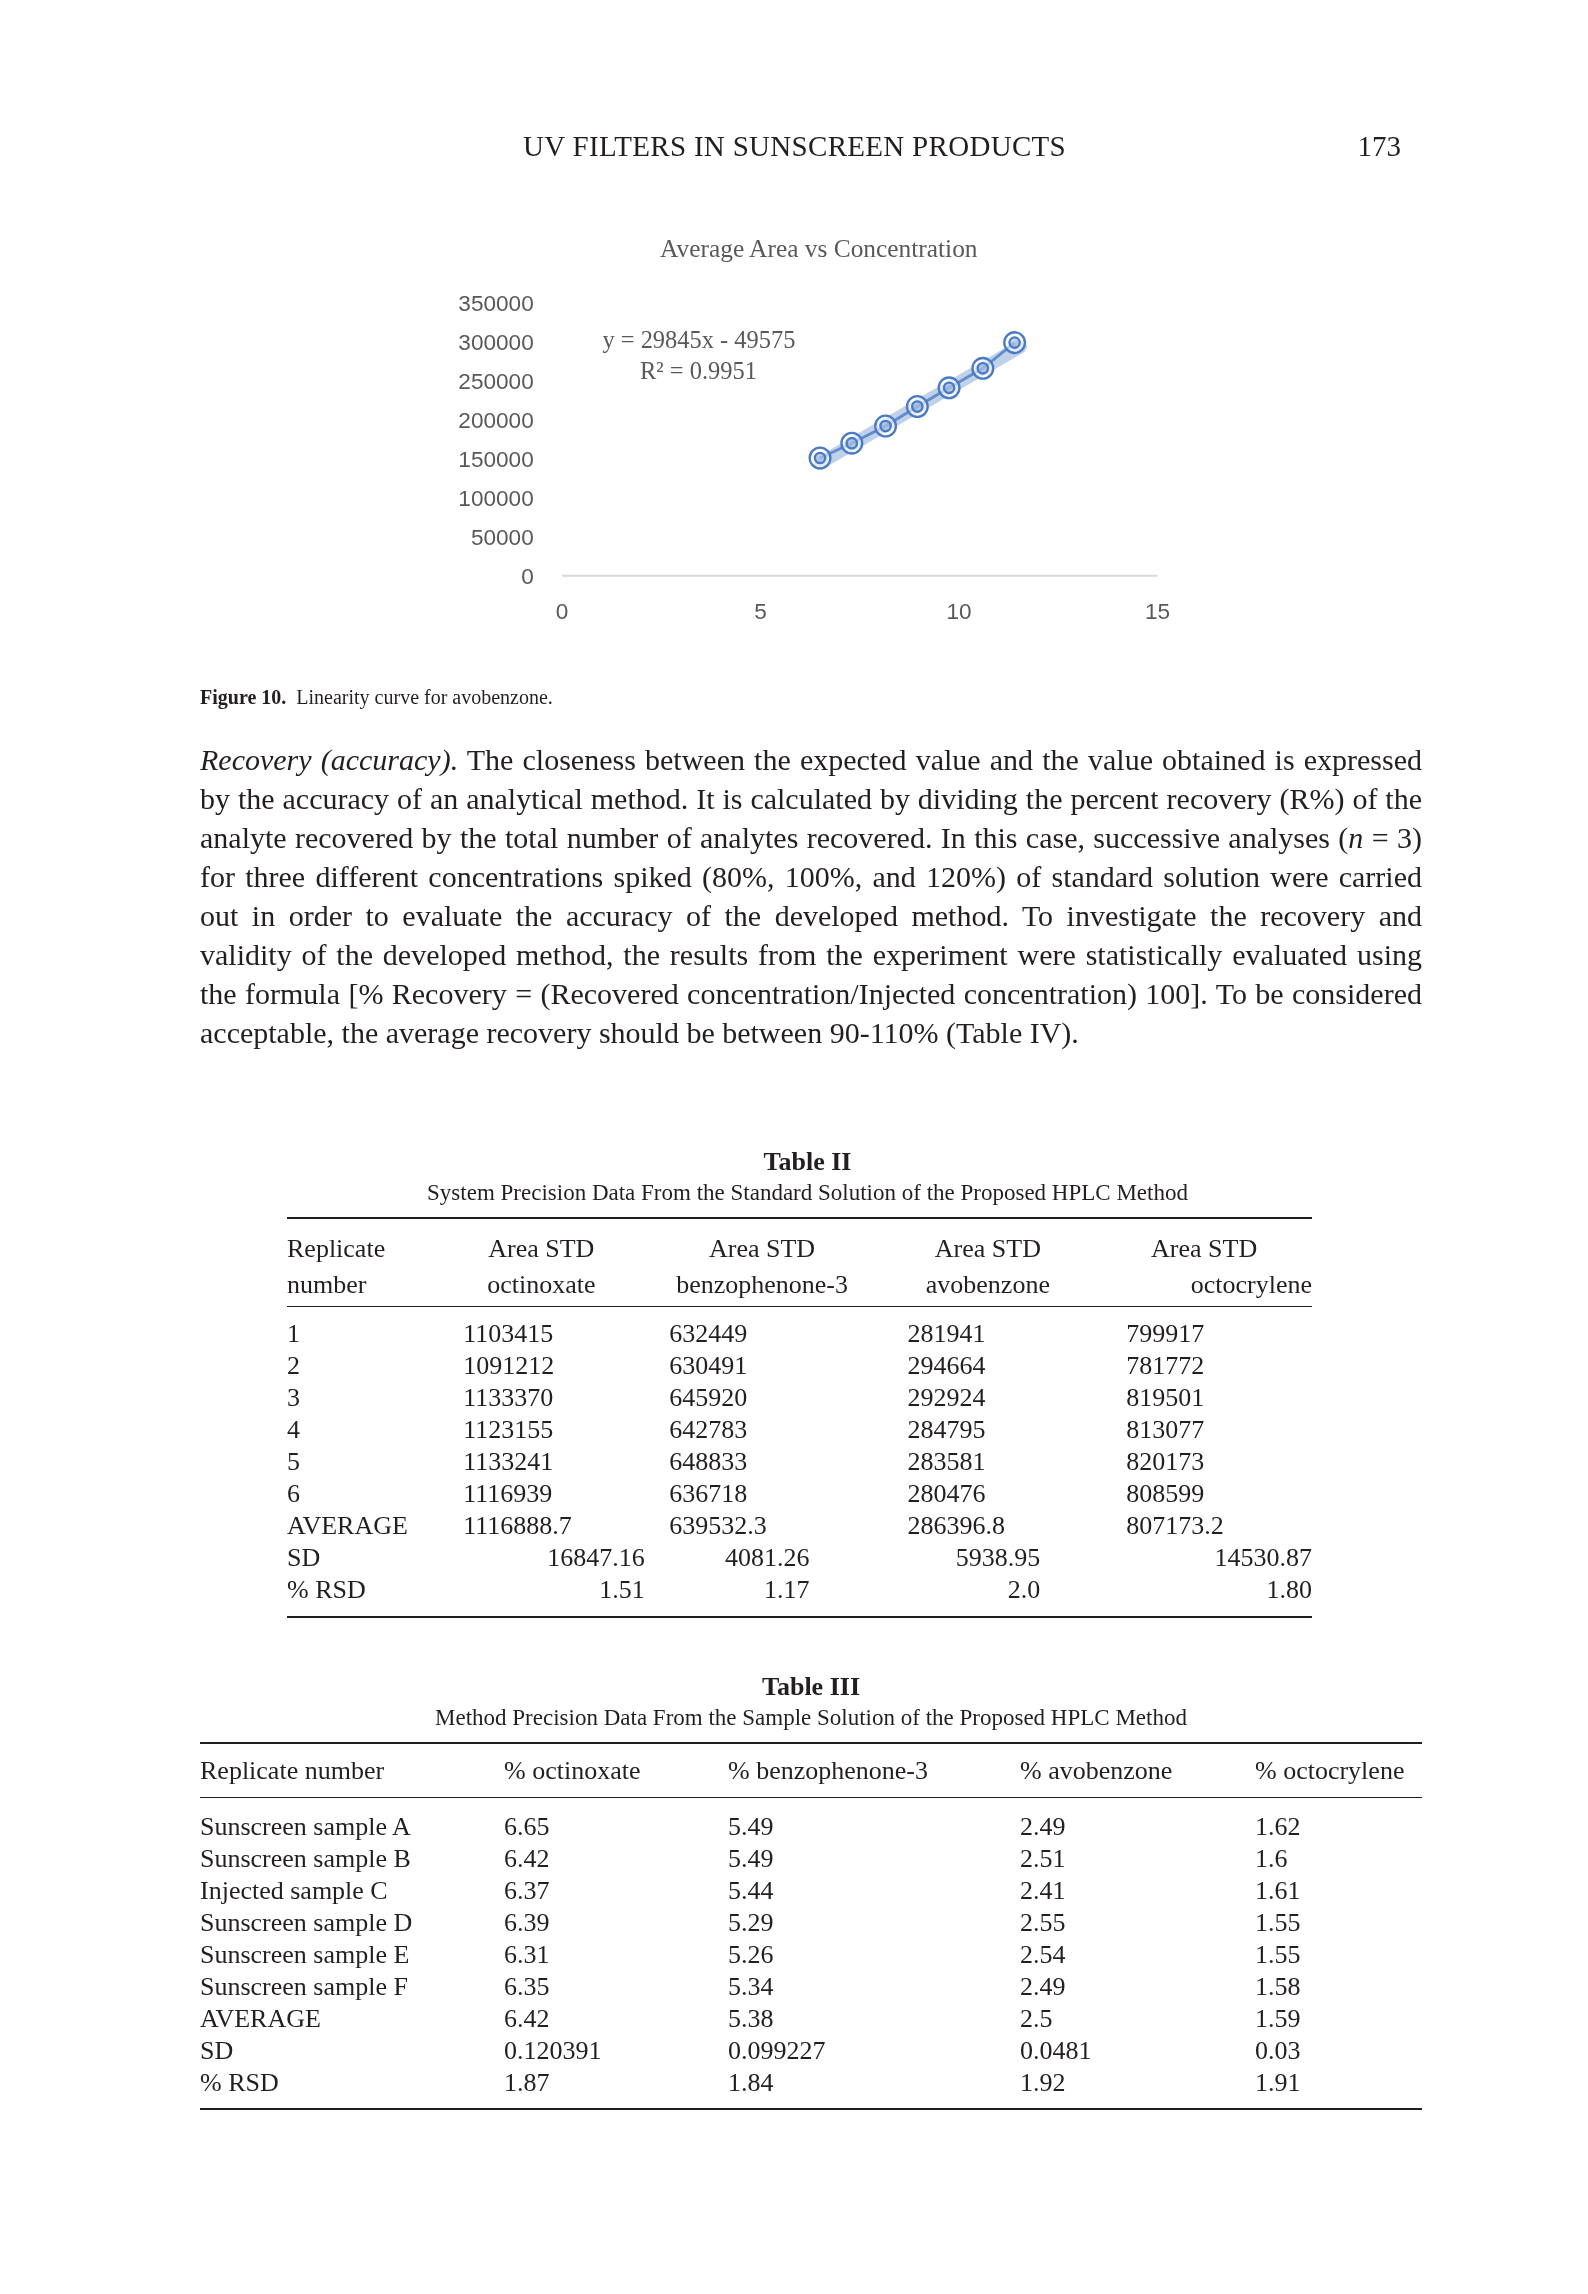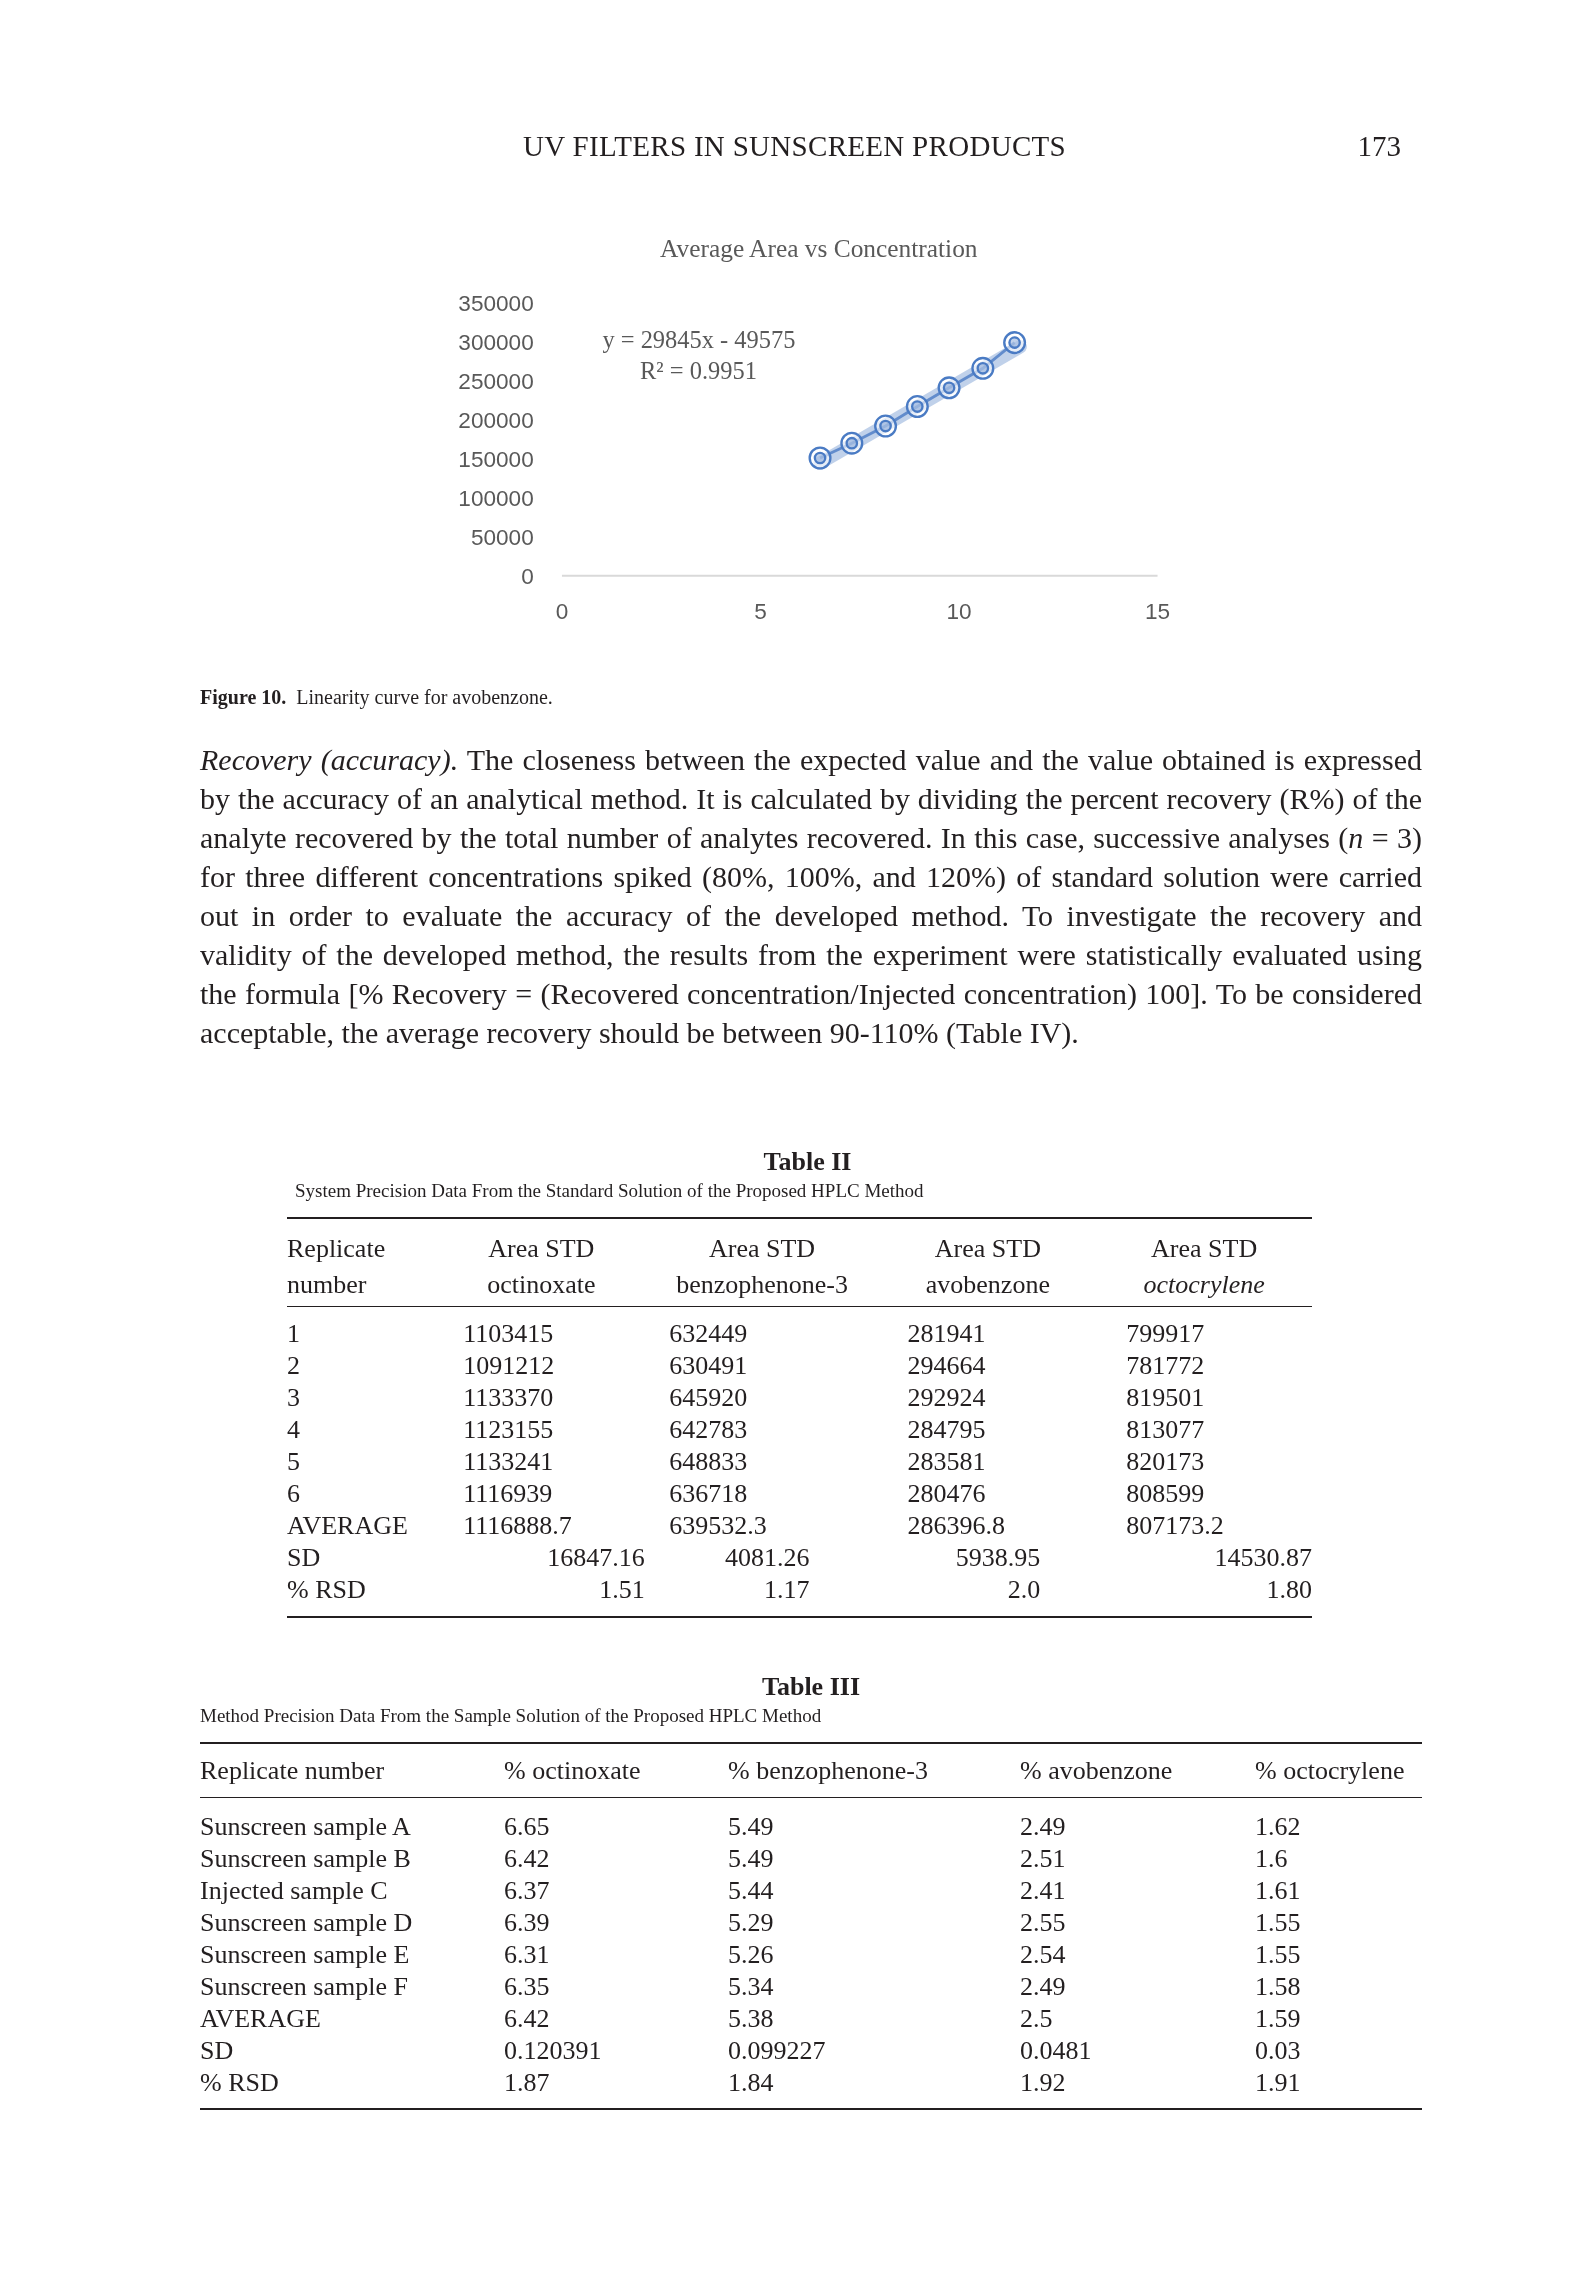--- a/index.html
+++ b/index.html
@@ -9,21 +9,21 @@
   #running-head { left:0; width:1589px; top:130px; height:38px; }
   #running-title { position:absolute; left:0; width:1589px; text-align:center; font-size:29px; letter-spacing:0.3px; top:0; }
   #page-number { position:absolute; right:188px; top:0; font-size:29px; }
   #chart { left:414px; top:221px; width:772px; height:414px; }
   #chart text { font-family:"Liberation Sans","DejaVu Sans",sans-serif; }
   #figure-caption { left:200px; top:686px; font-size:20px; }
   #figure-caption b { font-weight:bold; }
   #body-paragraph { left:200px; top:740px; width:1222px; font-size:30px; line-height:39px; text-align:justify; }
   #body-paragraph i { font-style:italic; }
   .tbl-title { position:absolute; text-align:center; font-weight:bold; font-size:26px; }
-  .tbl-sub { position:absolute; font-size:19px; }
+  .tbl-sub { position:absolute; text-align:center; font-size:23px; }
   table { border-collapse:collapse; position:absolute; font-size:26px; }
   table td, table th { padding:0; font-weight:normal; white-space:nowrap; }
   .thick-top { border-top:2.8px solid #231f20; }
   .thin-bot { border-bottom:1.4px solid #231f20; }
   #table2 { left:287px; top:1217px; width:1025px; }
   #table2 thead th { height:36px; line-height:31px; vertical-align:bottom; }
   #table2 thead tr:first-child th { padding-top:9.4px; }
   #table2 thead tr:last-child th { padding-bottom:5.6px; }
   #table2 tbody td { height:32px; line-height:32px; }
   #table2 tbody tr:first-child td { padding-top:11.3px; }
@@ -123,21 +123,21 @@
         <th style="text-align: center;">Area STD</th>
         <th style="text-align: center;">Area STD</th>
         <th style="text-align: center;">Area STD</th>
         <th style="text-align: center;">Area STD</th>
       </tr>
     <tr class="thin-bot" id="t2-head-2">
         <th style="text-align: left;">number</th>
         <th style="text-align: center;">octinoxate</th>
         <th style="text-align: center;">benzophenone-3</th>
         <th style="text-align: center;">avobenzone</th>
-        <th style="text-align: center; font-style: italic;">octocrylene</th>
+        <th style="text-align: right;">octocrylene</th>
       </tr>
   </thead>
   <tbody id="t2-body">
       <tr>
         <td>1</td>
         <td style="padding-left: 25.4px;">1103415</td>
         <td style="padding-left: 24.5px;">632449</td>
         <td style="padding-left: 28px;">281941</td>
         <td style="padding-left: 30px;">799917</td>
       </tr>

